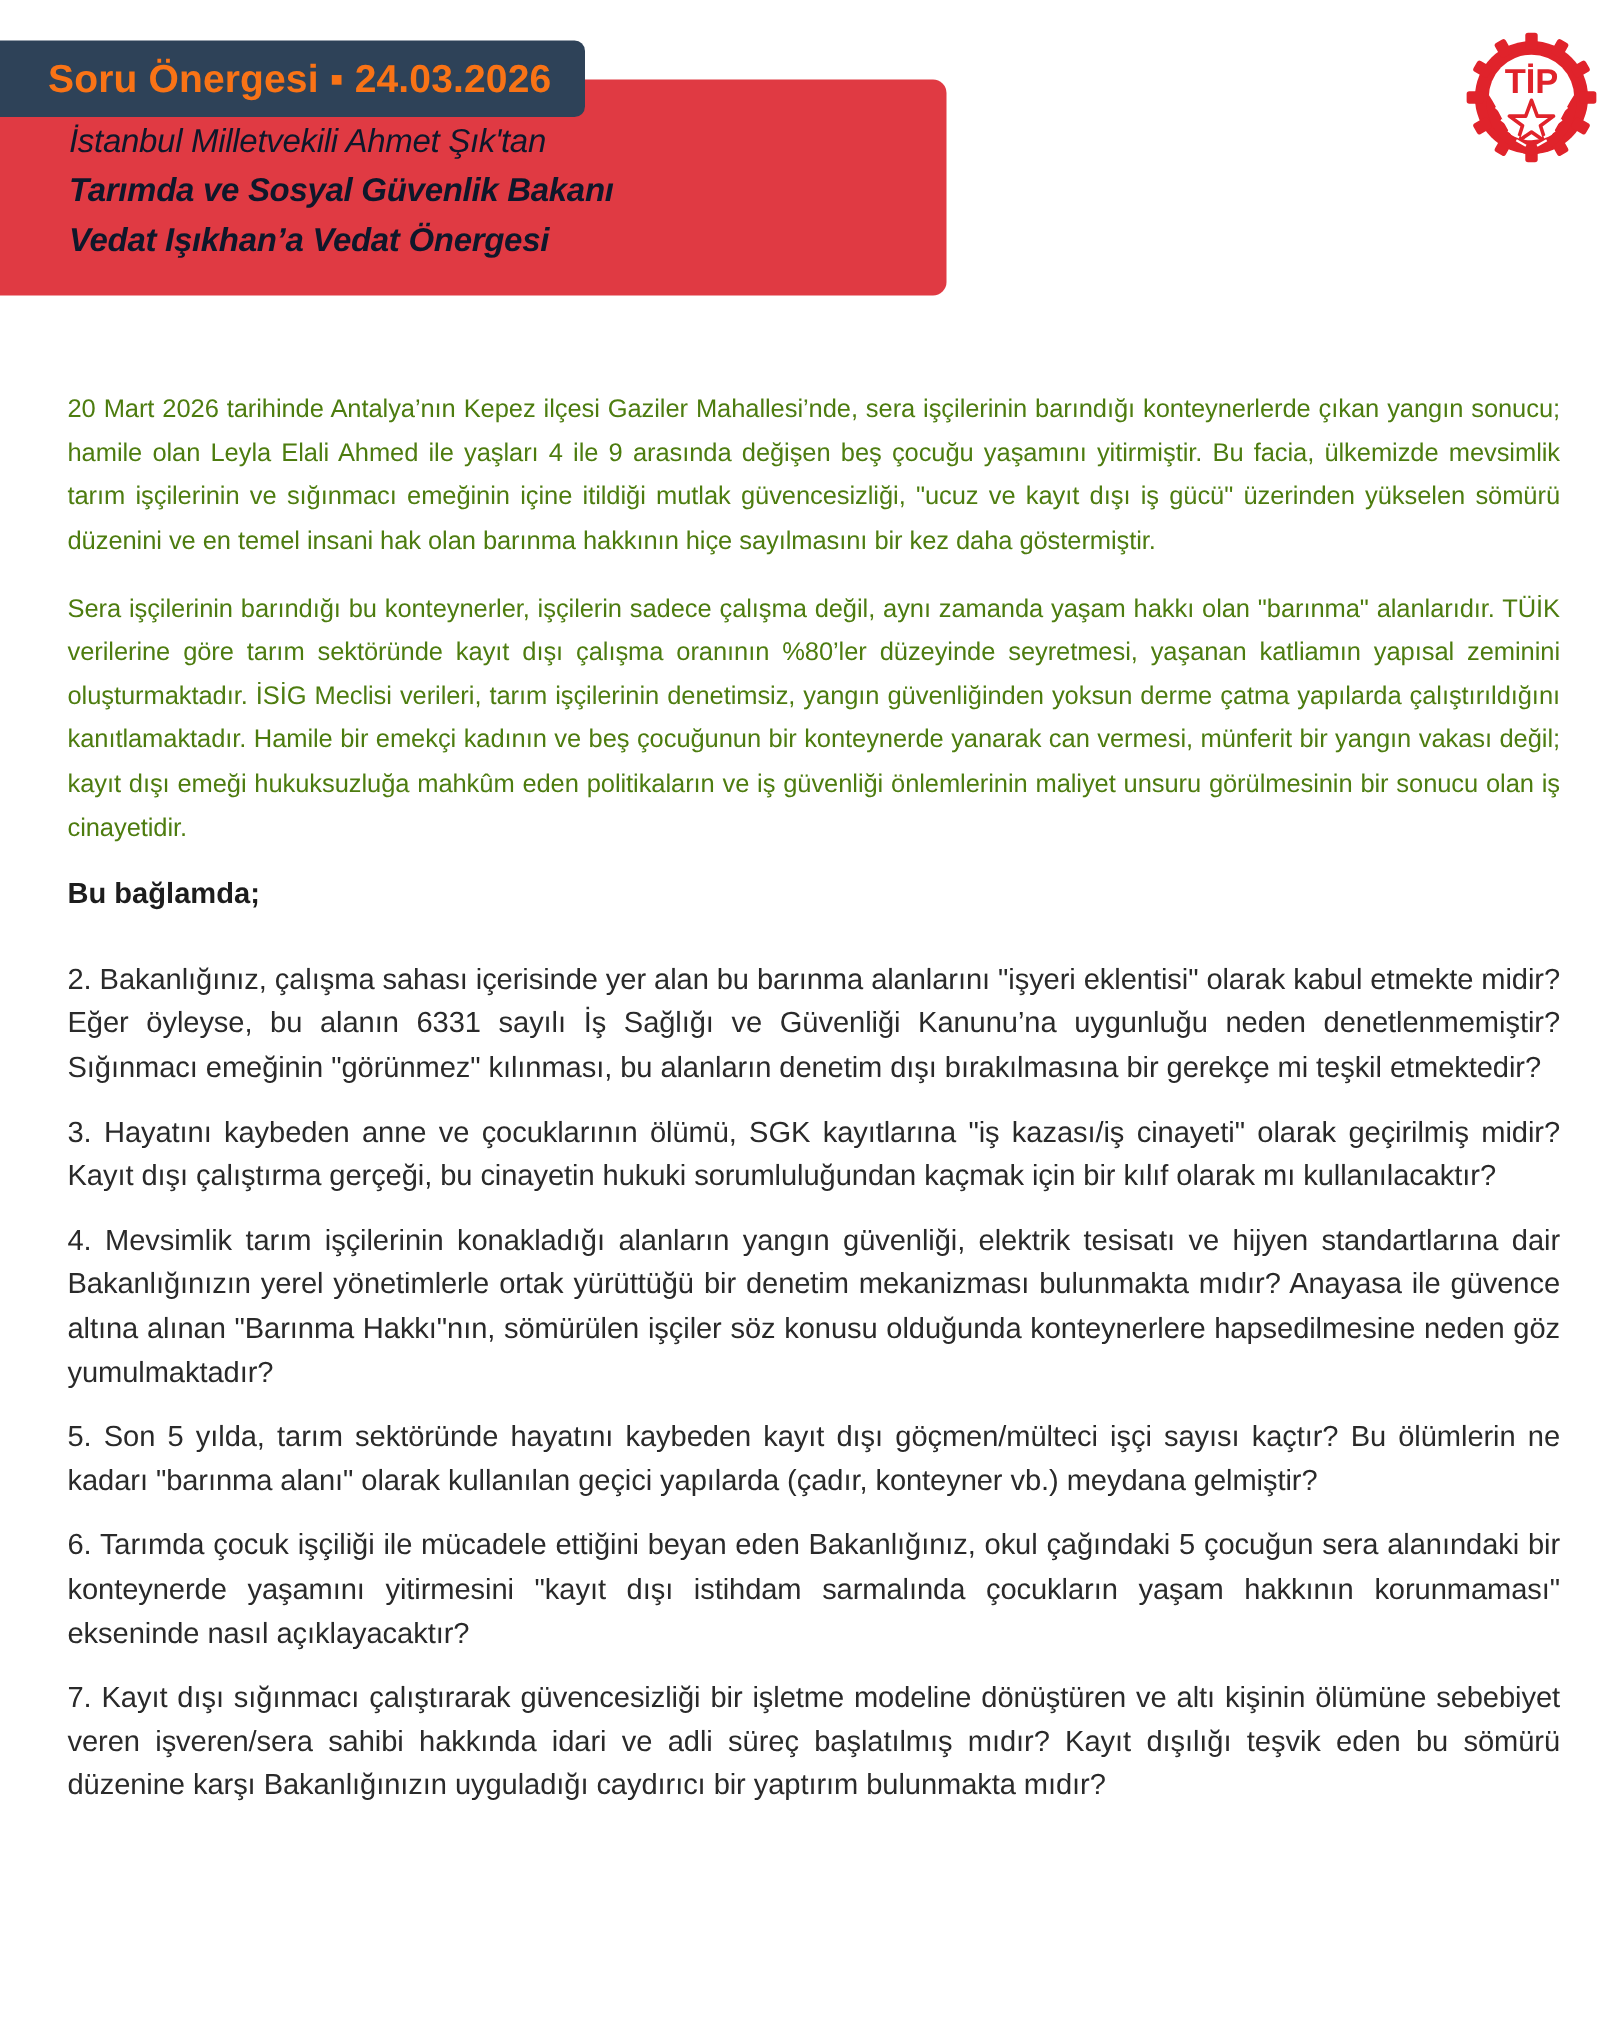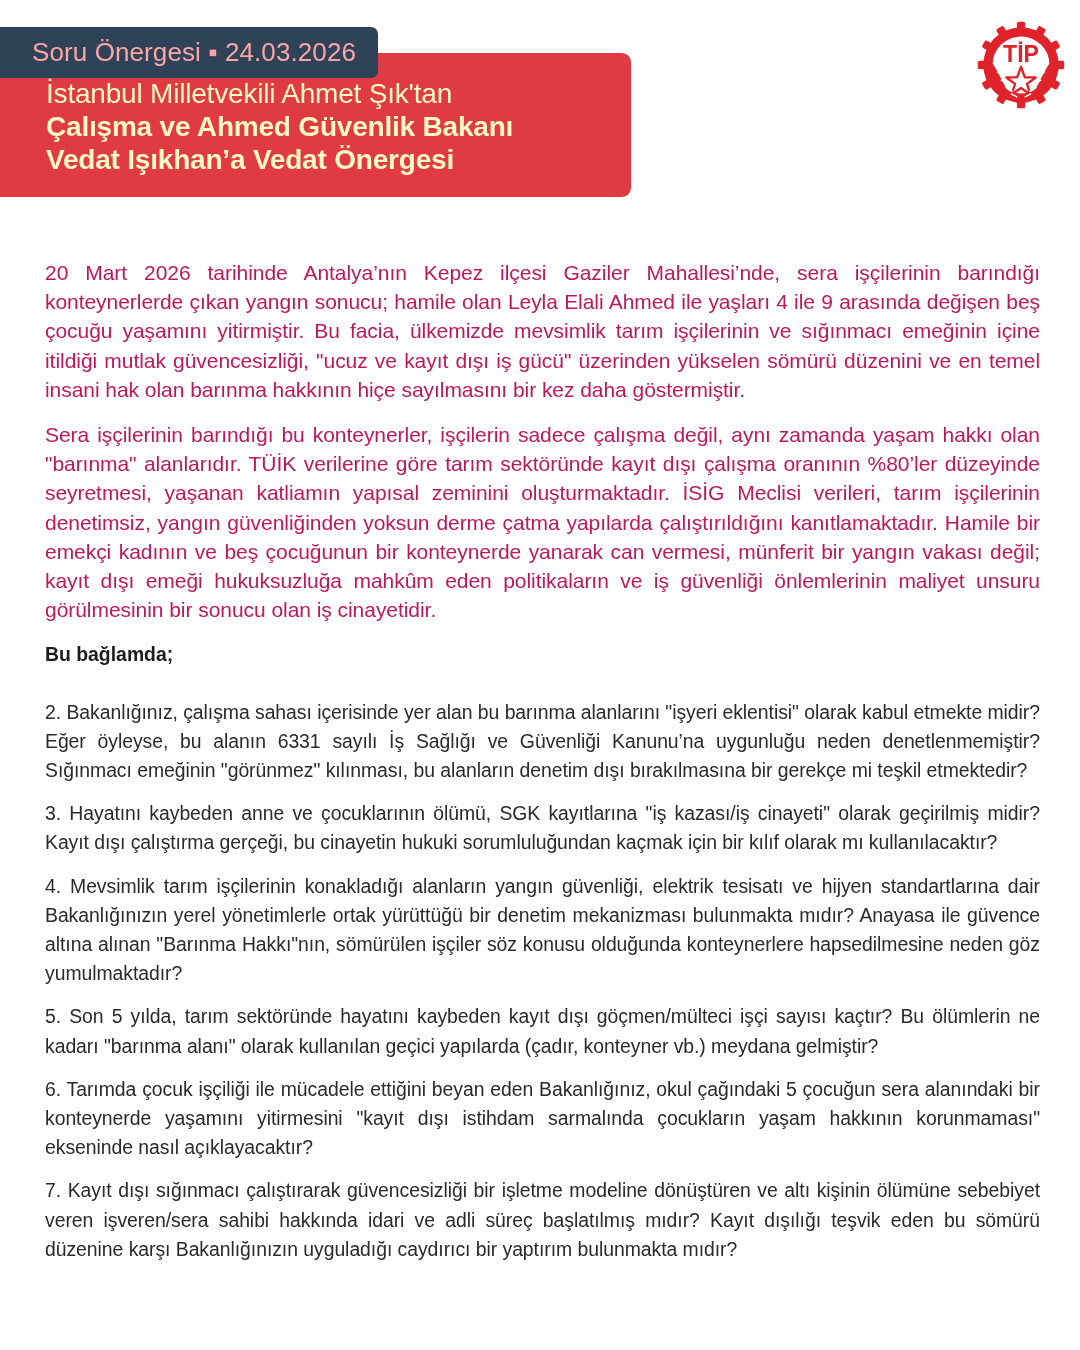--- a/index.html
+++ b/index.html
@@ -32,46 +32,47 @@
     background: #e03a43;
     border-radius: 9px;
     box-sizing: border-box;
     padding: 16px 30px 14px 60px;
     display: flex;
     flex-direction: column;
     justify-content: center;
   }
 
   .title-line {
-    color: #fef9c3;
-    font-size: 28px;
+    color: #0f172a;
+    font-size: 22px;
     line-height: 33px;
     letter-spacing: -0.2px;
     white-space: nowrap;
+    font-style: italic;
   }
   .title-line.regular { font-weight: 400; }
   .title-line.bold    { font-weight: 700; }
 
   .date-banner {
     position: absolute;
     left: -14px;
     top: 27px;
     height: 51px;
     background: #2e4258;
     border-radius: 7px;
     padding: 0 22px 0 46px;
     display: flex;
     align-items: center;
     box-sizing: border-box;
     z-index: 3;
   }
   .date-banner-text {
-    color: #fca5a5;
+    color: #f97316;
     font-size: 26px;
-    font-weight: 400;
+    font-weight: 700;
     letter-spacing: 0.1px;
     white-space: nowrap;
   }
 
   
   .logo {
     position: absolute;
     right: 13px;
     top: 19px;
     width: 92px;
@@ -82,25 +83,25 @@
   
   .content {
     position: absolute;
     left: 45px;
     top: 258px;
     width: 995px;
   }
 
   .para {
     margin: 0 0 14px 0;
-    font-size: 21px;
+    font-size: 17px;
     line-height: 29.2px;
     text-align: justify;
     letter-spacing: -0.05px;
-    color: #be185d;
+    color: #4d7c0f;
   }
   .para:last-child { margin-bottom: 0; }
 
   .para.lead { margin-bottom: 16px; }
 
   .section-heading {
     margin: 0 0 28px 0;
     font-size: 19.4px;
     line-height: 29.2px;
     font-weight: 700;
@@ -117,21 +118,21 @@
     color: #2a2a2a;
   }
 </style>
 </head>
 <body>
 
 <div class="header">
 
   <div class="title-block">
     <div class="title-line regular">İstanbul Milletvekili Ahmet Şık'tan</div>
-    <div class="title-line bold">Çalışma ve Ahmed Güvenlik Bakanı</div>
+    <div class="title-line bold">Tarımda ve Sosyal Güvenlik Bakanı</div>
     <div class="title-line bold">Vedat Işıkhan’a Vedat Önergesi</div>
   </div>
 
   <div class="date-banner">
     <span class="date-banner-text">Soru Önergesi ▪ 24.03.2026</span>
   </div>
 
   <div class="logo">
     <svg viewBox="0 0 100 100" xmlns="http://www.w3.org/2000/svg" aria-hidden="true">
       <g>

